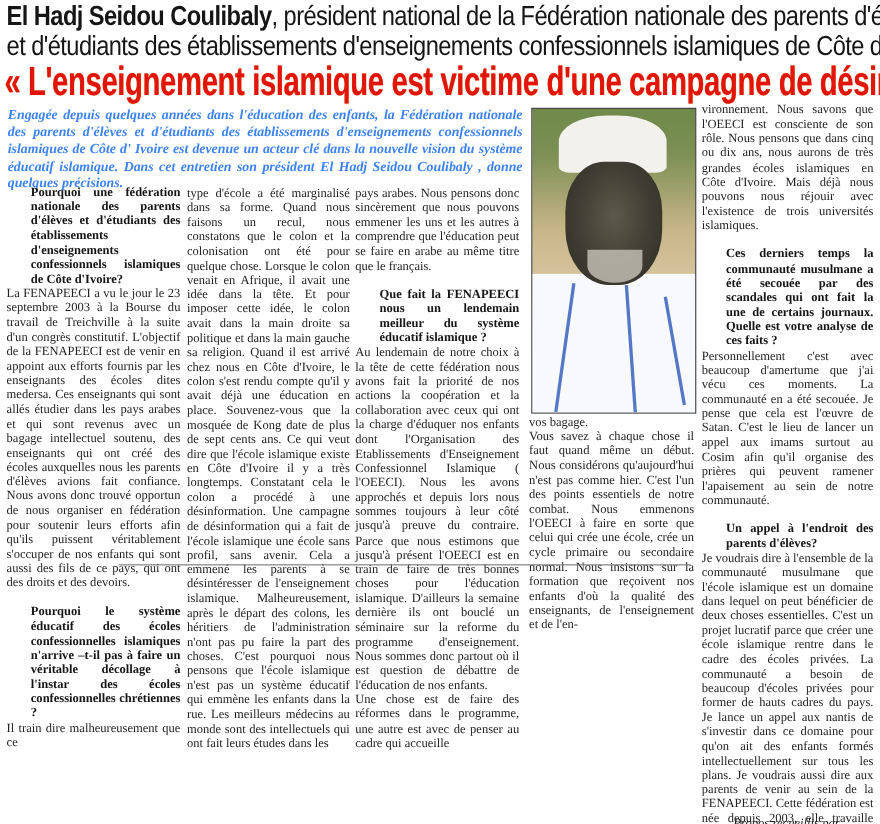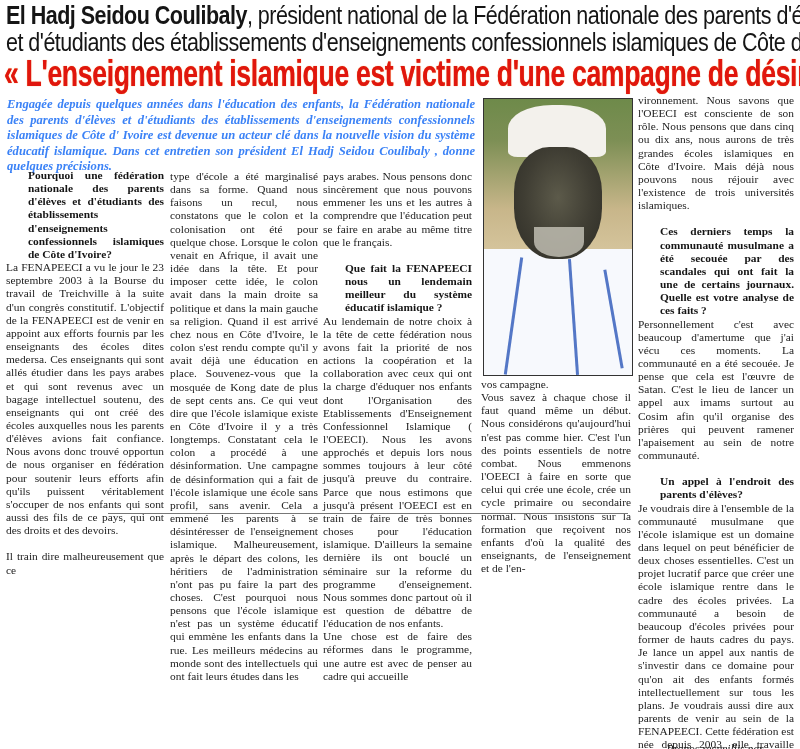--- a/index.html
+++ b/index.html
@@ -37,20 +37,21 @@
 <div class="deck deck2">et d'étudiants des établissements d'enseignements confessionnels islamiques de Côte d'Ivoire</div>
 
 <div class="headline">« L'enseignement islamique est victime d'une campagne de désinformation »</div>
 
 <div class="intro">Engagée depuis quelques années dans l'éducation des enfants, la Fédération nationale des parents d'élèves et d'étudiants des établissements d'enseignements confessionnels islamiques de Côte d' Ivoire est devenue un acteur clé dans la nouvelle vision du système éducatif islamique. Dans cet entretien son président El Hadj Seidou Coulibaly , donne quelques précisions.</div>
 
 <div class="col col1">
   <p class="q">Pourquoi une fédération nationale des parents d'élèves et d'étudiants des établissements d'enseignements confessionnels islamiques de Côte d'Ivoire?</p>
   <p>La FENAPEECI a vu le jour le 23 septembre 2003 à la Bourse du travail de Treichville à la suite d'un congrès constitutif. L'objectif de la FENAPEECI est de venir en appoint aux efforts fournis par les enseignants des écoles dites medersa. Ces enseignants qui sont allés étudier dans les pays arabes et qui sont revenus avec un bagage intellectuel soutenu, des enseignants qui ont créé des écoles auxquelles nous les parents d'élèves avions fait confiance. Nous avons donc trouvé opportun de nous organiser en fédération pour soutenir leurs efforts afin qu'ils puissent véritablement s'occuper de nos enfants qui sont aussi des fils de ce pays, qui ont des droits et des devoirs.</p>
   <div class="gap"></div>
+  <p class="q">Pourquoi le système éducatif des écoles confessionnelles islamiques n'arrive –t-il pas à faire un véritable décollage à l'instar des écoles confessionnelles chrétiennes ?</p>
   <p>Il train dire malheureusement que ce</p>
 </div>
 
 <div class="col col2">
   <p>type d'école a été marginalisé dans sa forme. Quand nous faisons un recul, nous constatons que le colon et la colonisation ont été pour quelque chose. Lorsque le colon venait en Afrique, il avait une idée dans la tête. Et pour imposer cette idée, le colon avait dans la main droite sa politique et dans la main gauche sa religion. Quand il est arrivé chez nous en Côte d'Ivoire, le colon s'est rendu compte qu'il y avait déjà une éducation en place. Souvenez-vous que la mosquée de Kong date de plus de sept cents ans. Ce qui veut dire que l'école islamique existe en Côte d'Ivoire il y a très longtemps. Constatant cela le colon a procédé à une désinformation. Une campagne de désinformation qui a fait de l'école islamique une école sans profil, sans avenir. Cela a emmené les parents à se désintéresser de l'enseignement islamique. Malheureusement, après le départ des colons, les héritiers de l'administration n'ont pas pu faire la part des choses. C'est pourquoi nous pensons que l'école islamique n'est pas un système éducatif qui emmène les enfants dans la rue. Les meilleurs médecins au monde sont des intellectuels qui ont fait leurs études dans les</p>
 </div>
 
 <div class="col col3">
   <p>pays arabes. Nous pensons donc sincèrement que nous pouvons emmener les uns et les autres à comprendre que l'éducation peut se faire en arabe au même titre que le français.</p>
   <div class="gap"></div>
@@ -63,21 +64,21 @@
   <div class="cap"></div>
   <div class="robe"></div>
   <div class="face"></div>
   <div class="beard"></div>
   <div class="stripe" style="left:28px; top:158px; height:118px; transform:rotate(8deg);"></div>
   <div class="stripe" style="left:88px; top:160px; height:116px; transform:rotate(-4deg);"></div>
   <div class="stripe" style="left:128px; top:170px; height:100px; transform:rotate(-10deg);"></div>
 </div>
 
 <div class="col col4">
-  <p>vos campagne.</p>
+  <p>vos bagage.</p>
   <p>Vous savez à chaque chose il faut quand même un début. Nous considérons qu'aujourd'hui n'est pas comme hier. C'est l'un des points essentiels de notre combat. Nous emmenons l'OEECI à faire en sorte que celui qui crée une école, crée un cycle primaire ou secondaire normal. Nous insistons sur la formation que reçoivent nos enfants d'où la qualité des enseignants, de l'enseignement et de l'en-</p>
 </div>
 
 <div class="col col5">
   <p>vironnement. Nous savons que l'OEECI est consciente de son rôle. Nous pensons que dans cinq ou dix ans, nous aurons de très grandes écoles islamiques en Côte d'Ivoire. Mais déjà nous pouvons nous réjouir avec l'existence de trois universités islamiques.</p>
   <div class="gap"></div>
   <p class="q">Ces derniers temps la communauté musulmane a été secouée par des scandales qui ont fait la une de certains journaux. Quelle est votre analyse de ces faits ?</p>
   <p>Personnellement c'est avec beaucoup d'amertume que j'ai vécu ces moments. La communauté en a été secouée. Je pense que cela est l'œuvre de Satan. C'est le lieu de lancer un appel aux imams surtout au Cosim afin qu'il organise des prières qui peuvent ramener l'apaisement au sein de notre communauté.</p>
   <div class="gap"></div>
   <p class="q">Un appel à l'endroit des parents d'élèves?</p>

